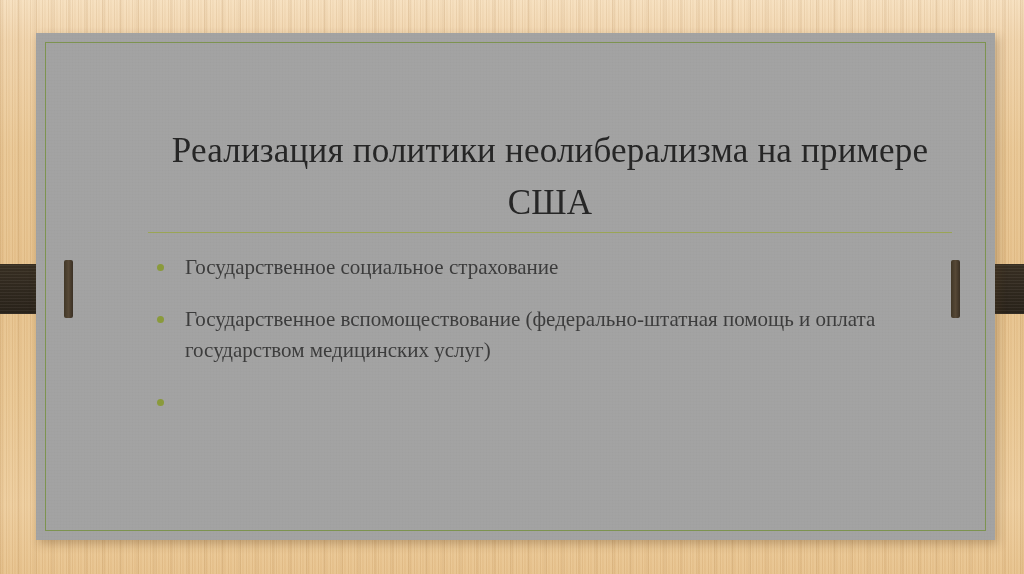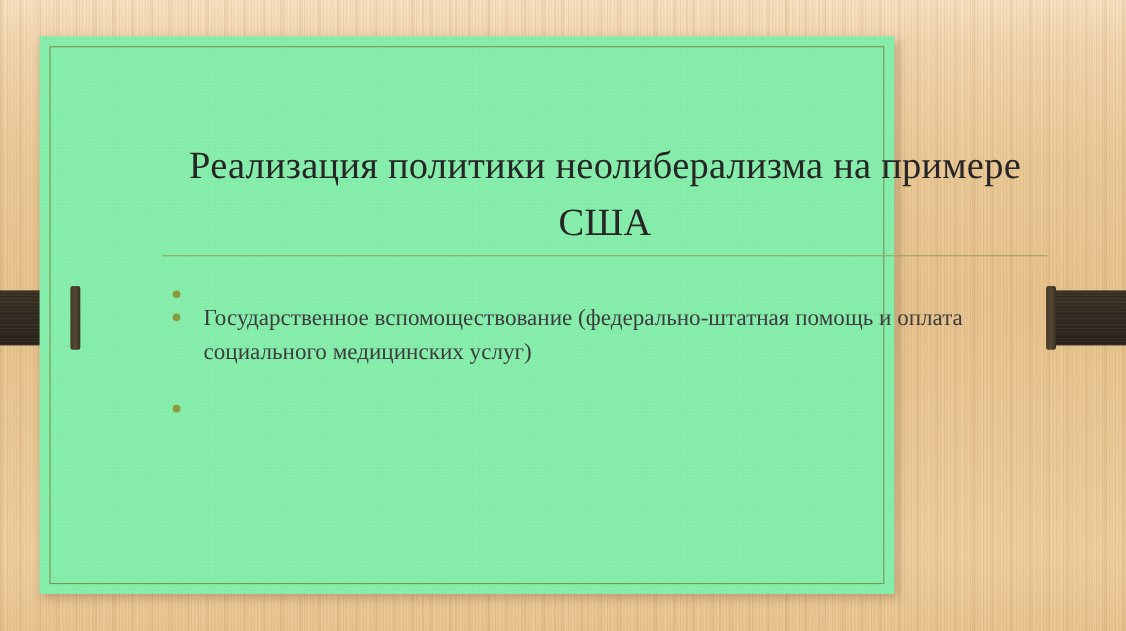--- a/index.html
+++ b/index.html
@@ -55,23 +55,23 @@
       rgba(150, 100, 45, 0.07) 3px,
       rgba(255, 255, 255, 0.0) 3px,
       rgba(255, 255, 255, 0.0) 17px);
   }
 
   
   .card {
     position: absolute;
     left: 36px;
     top: 33px;
-    width: 777px;
+    width: 959px;
     height: 507px;
-    background: #86efac;
+    background: #a3a3a3;
     box-shadow: 3px 4px 9px rgba(90, 60, 25, 0.30);
   }
   .card-texture {
     position: absolute;
     inset: 0;
     background-image:
       repeating-linear-gradient(0deg,
         rgba(120,120,110,0.030) 0px,
         rgba(120,120,110,0.030) 1px,
         rgba(255,255,255,0) 1px,
@@ -199,25 +199,26 @@
     <div class="content">
 
       <h1 class="slide-title">Реализация политики неолиберализма на примере США</h1>
 
       <div class="title-rule"></div>
 
       <ul class="bullet-list">
 
         <li class="bullet-item">
           <span class="bullet-dot"></span>
+          <span>Государственное социальное страхование</span>
         </li>
 
         <li class="bullet-item">
           <span class="bullet-dot"></span>
-          <span>Государственное вспомоществование (федерально-штатная помощь и оплата социального медицинских услуг)</span>
+          <span>Государственное вспомоществование (федерально-штатная помощь и оплата государством медицинских услуг)</span>
         </li>
 
         <li class="bullet-item">
           <span class="bullet-dot"></span>
         </li>
 
       </ul>
     </div>
   </div>
 

